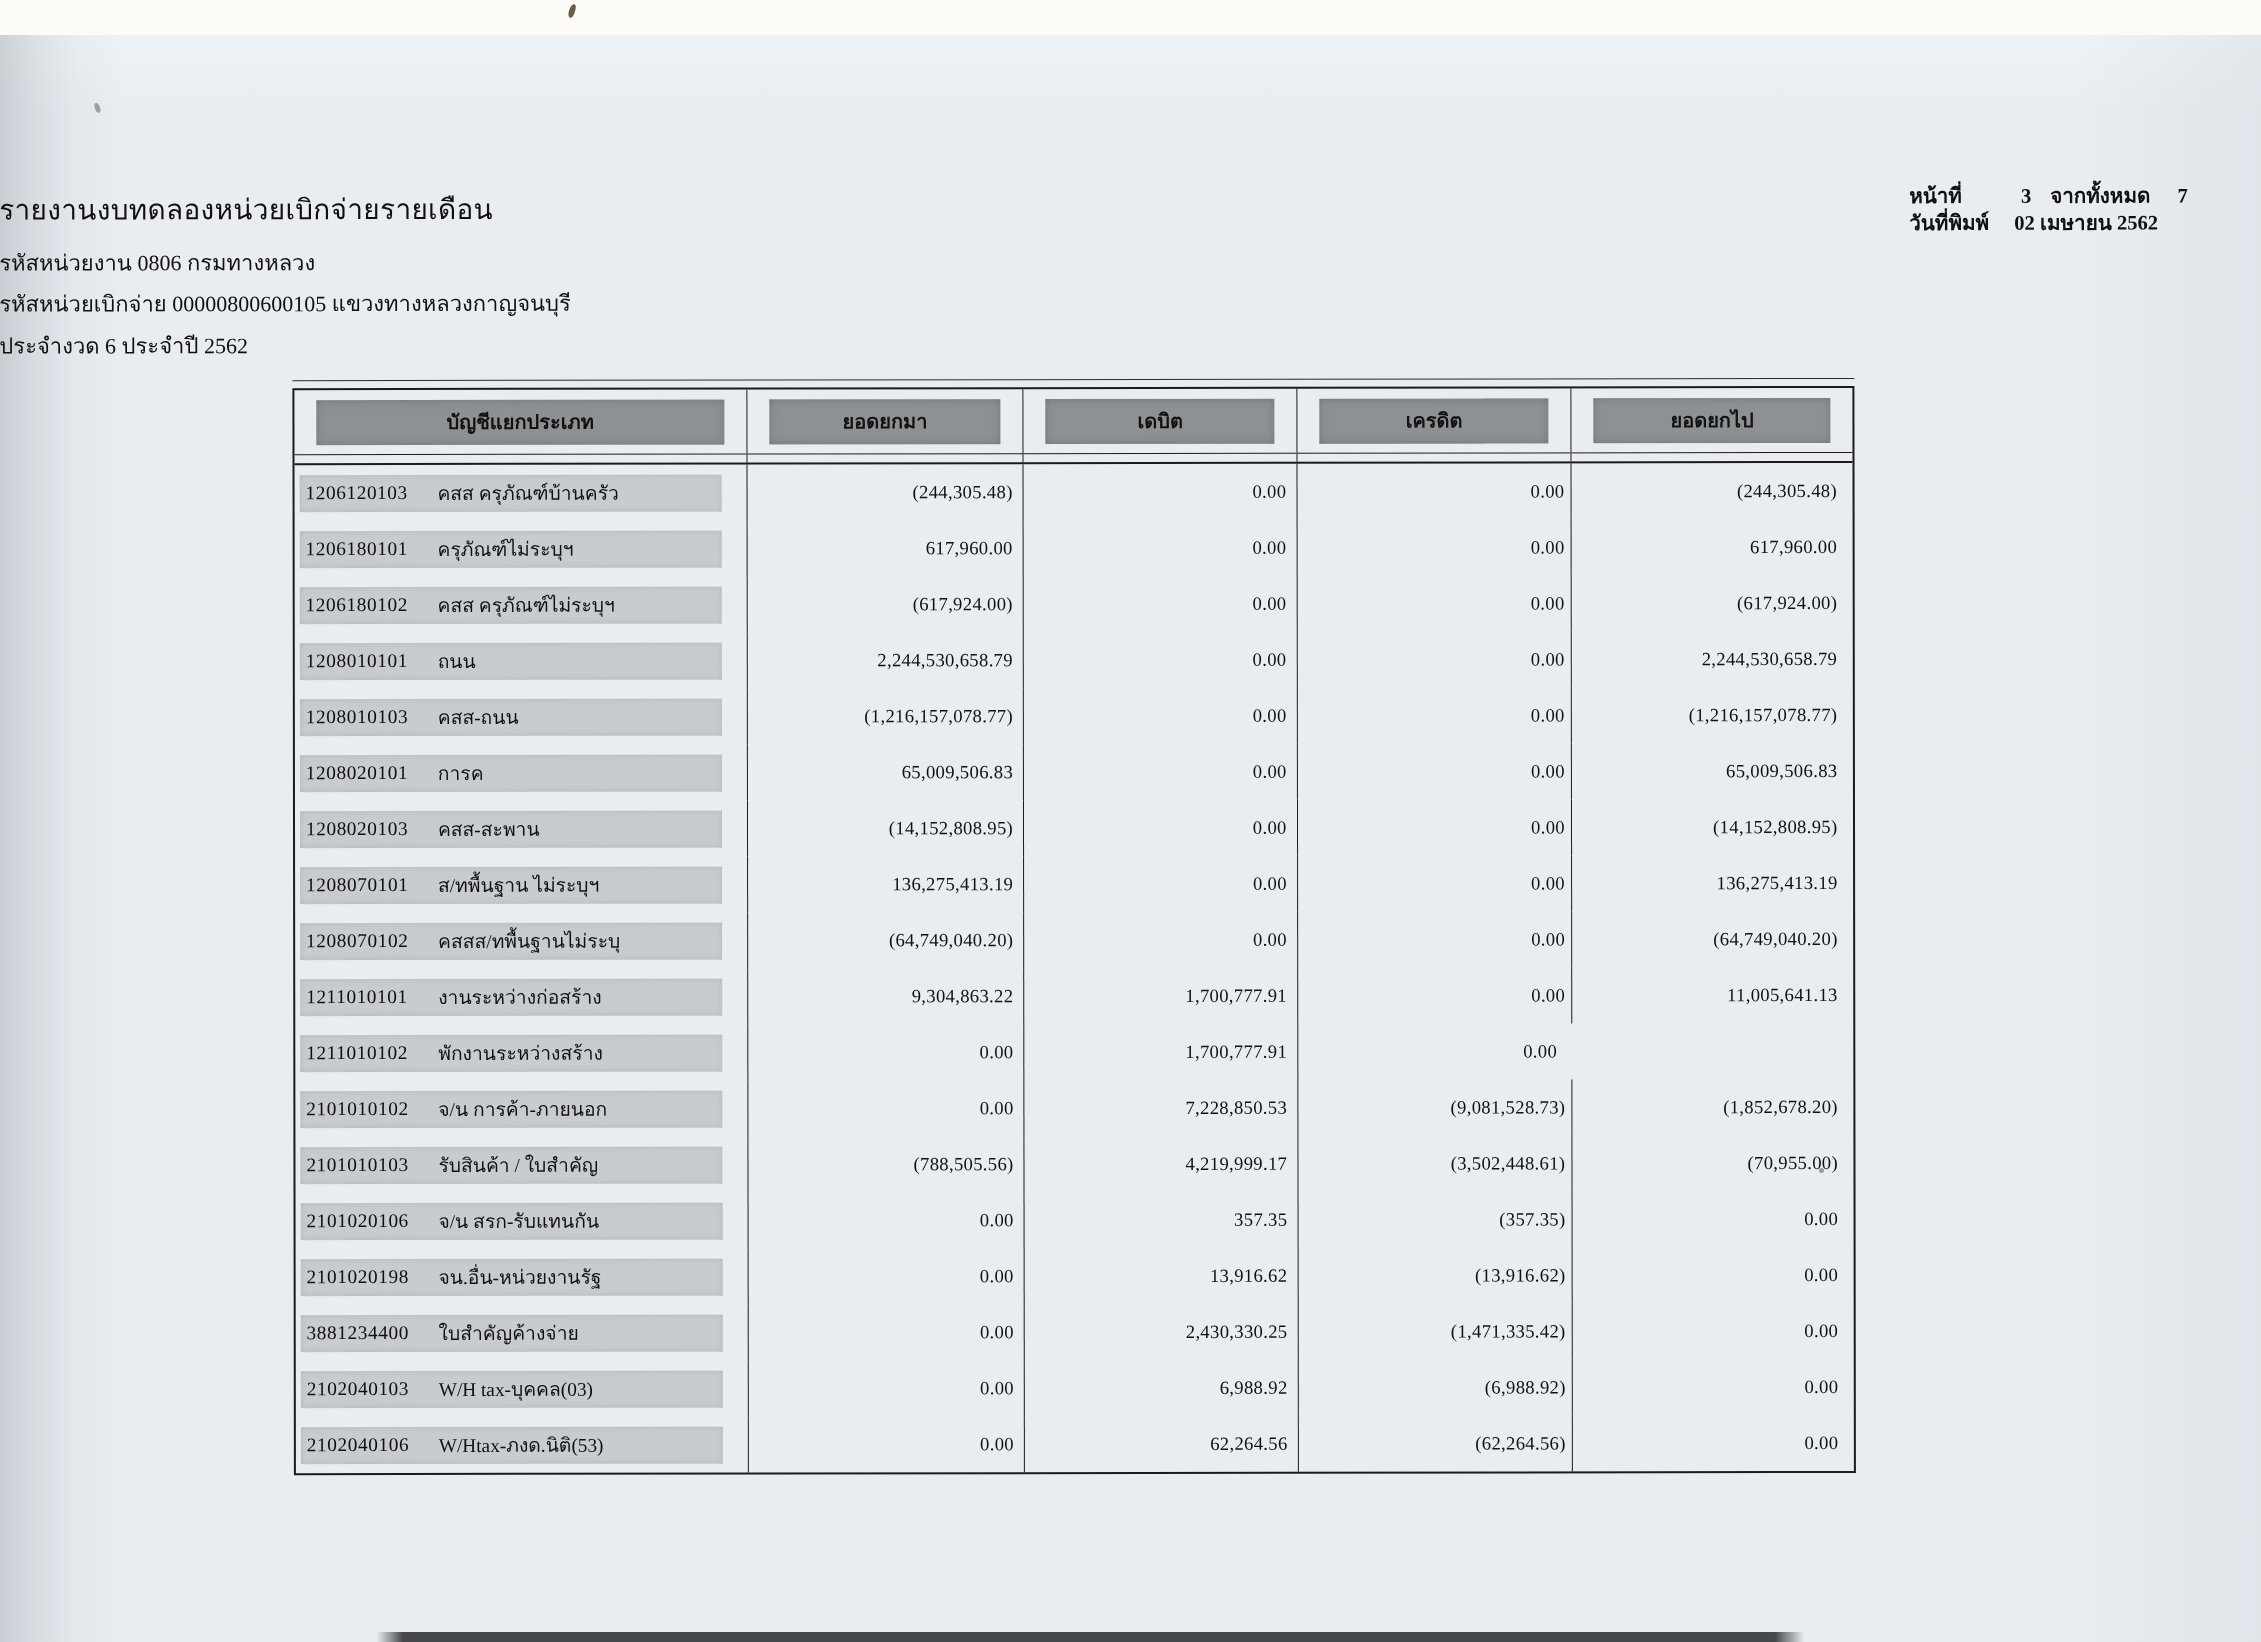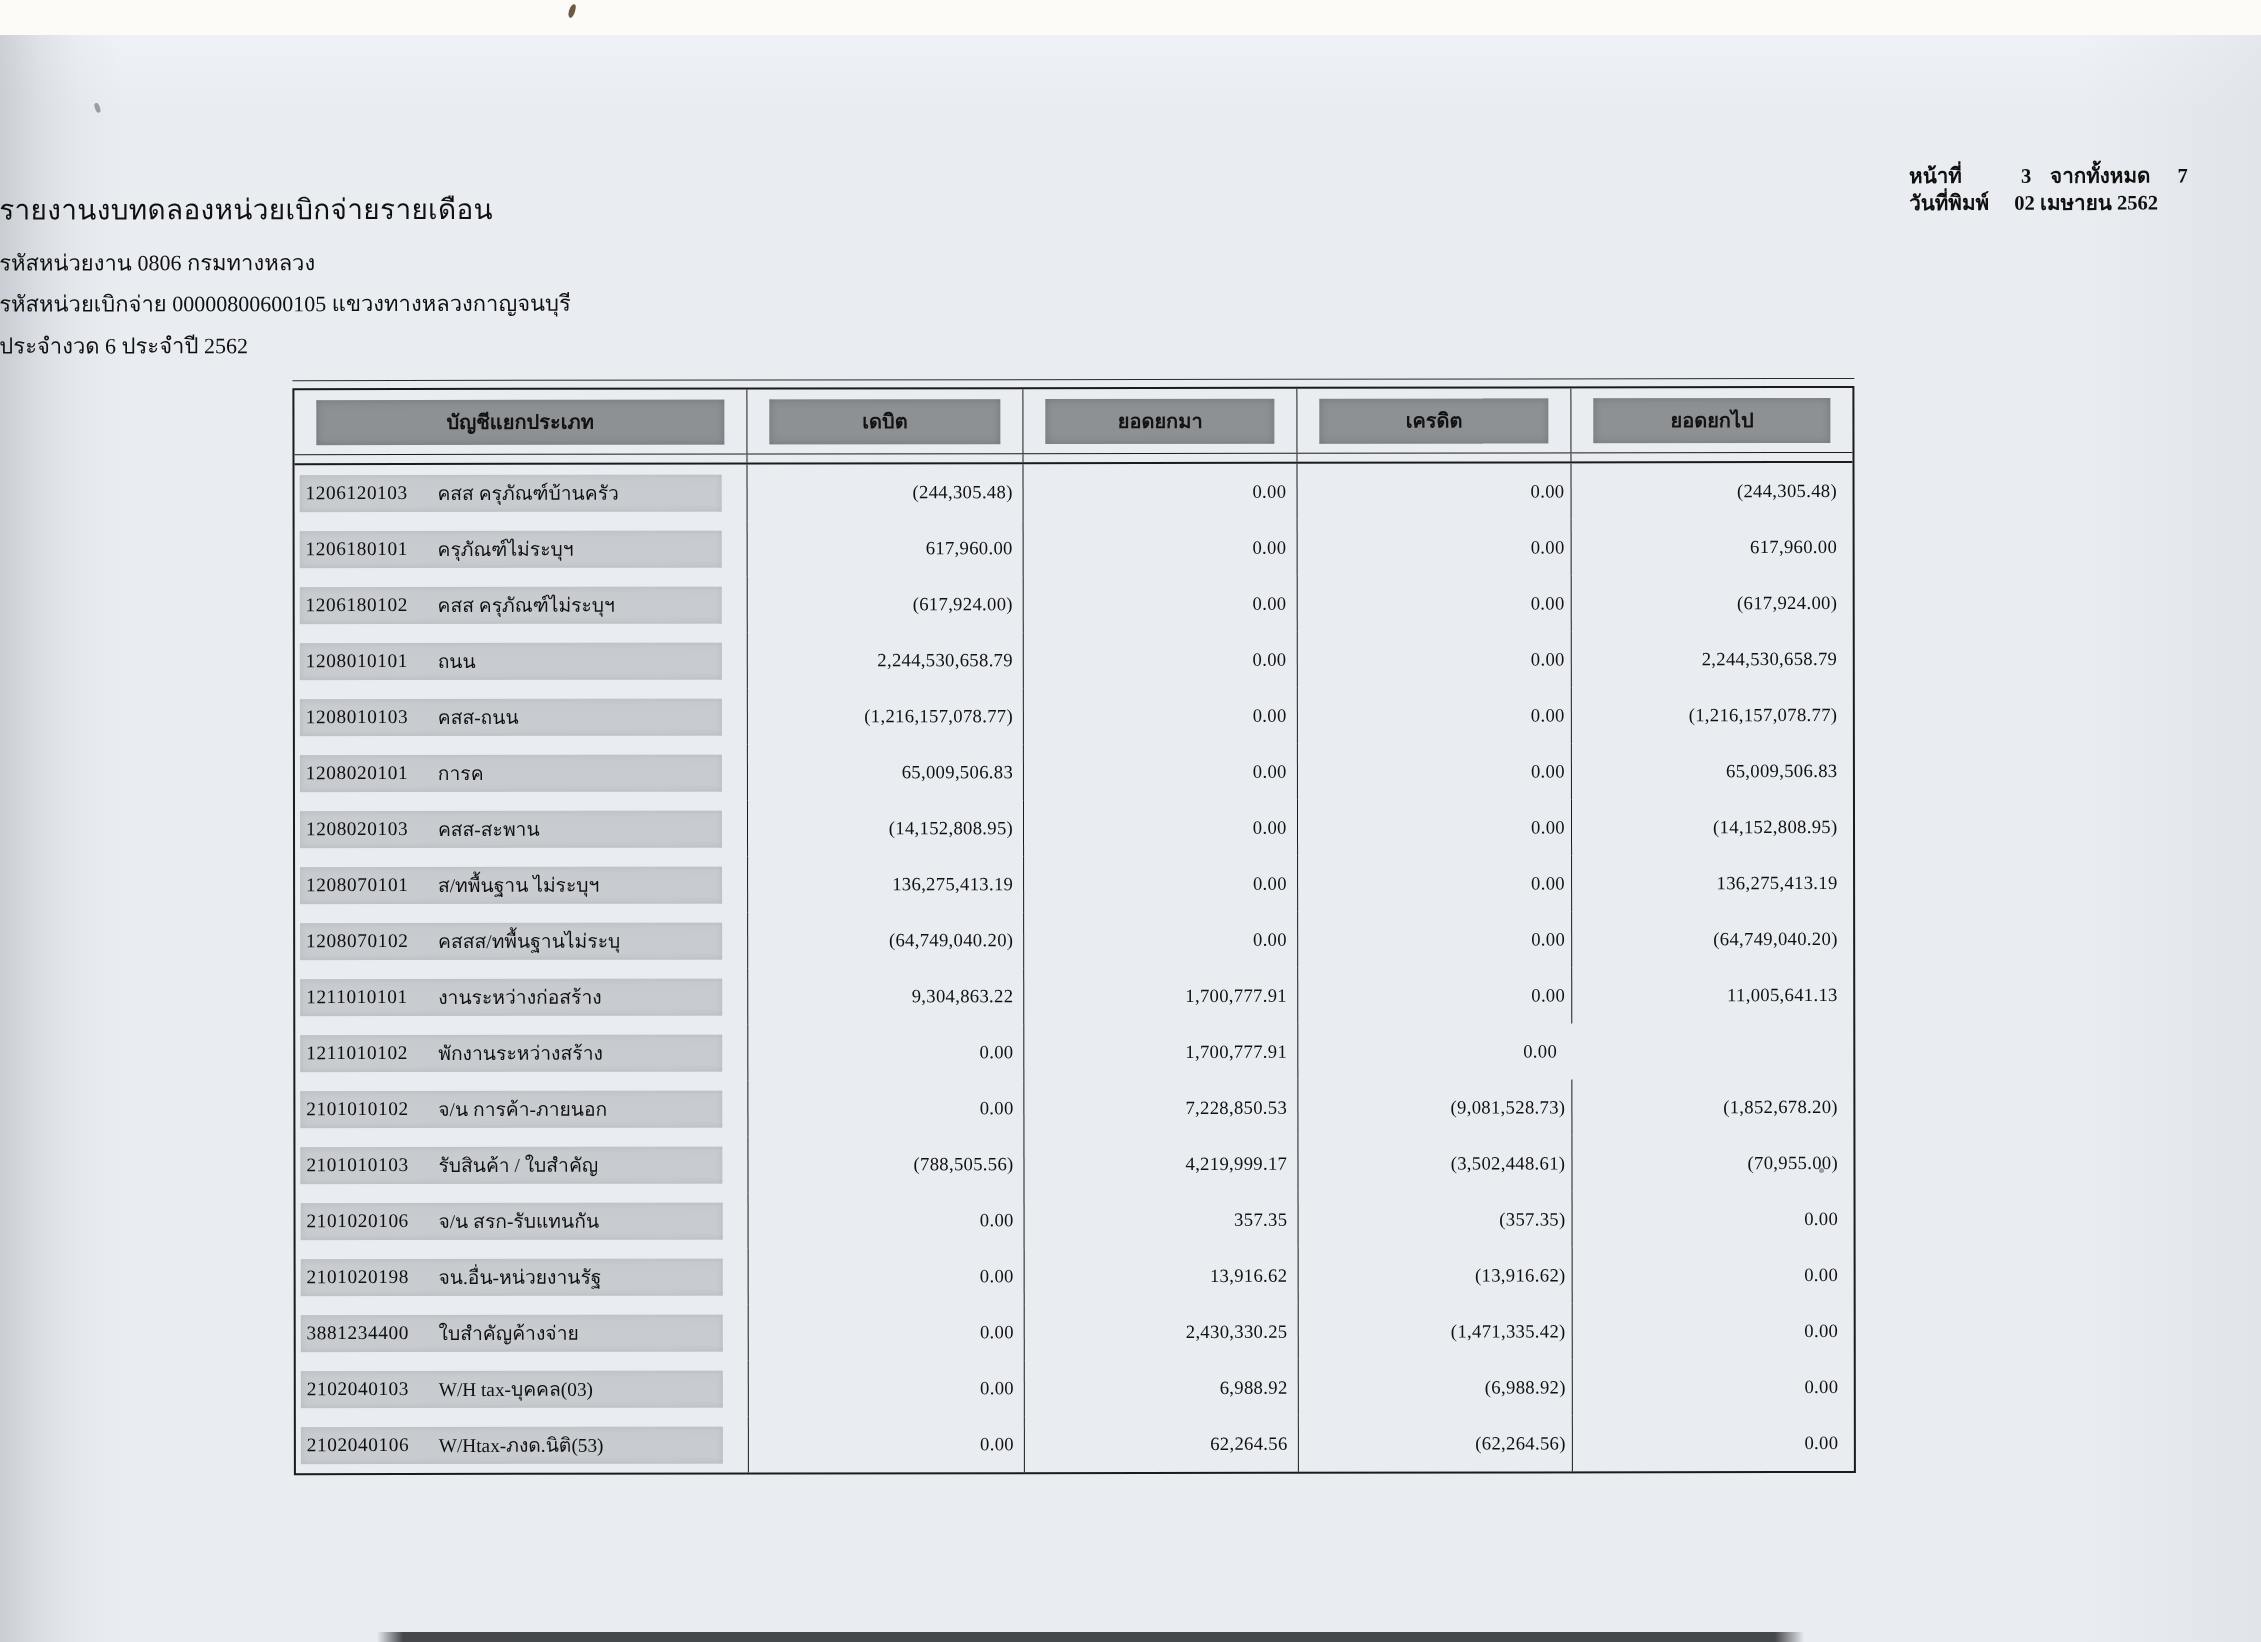--- a/index.html
+++ b/index.html
@@ -30,21 +30,21 @@
     filter:blur(0.6px);
   }
 
   .content{position:absolute;inset:0;transform:rotate(-0.08deg);}
   .rpt-title{position:absolute;left:0;top:186px;width:2261px;font-size:28px;letter-spacing:0.3px;}
   .rpt-line1{position:absolute;left:0;top:244px;width:2261px;font-size:22px;}
   .rpt-line2{position:absolute;left:0;top:285px;width:2261px;font-size:22px;}
   .rpt-line3{position:absolute;left:0;top:327px;width:2261px;font-size:22px;}
 
   
-  .pageinfo{position:absolute;left:1910px;top:164px;width:309px;font-size:20.6px;font-weight:bold;line-height:27px;}
+  .pageinfo{position:absolute;left:1910px;top:184px;width:309px;font-size:20.6px;font-weight:bold;line-height:27px;}
   .pageinfo .row{display:flex;}
   .pi-lbl{width:93px;}
   .pi-num{width:48px;text-align:center;}
   .pi-of{width:113px;}
   .pi-tot{width:39px;text-align:center;}
   .pi-date{margin-left:12px;text-align:center;}
 
   
   .tbl-topline{position:absolute;left:293px;top:379px;width:1562px;border-top:1.9px solid #2a2a2a;}
   .tbl{
@@ -112,24 +112,24 @@
   </div>
 
   <div class="tbl-topline"></div>
 
   <div class="tbl">
     <div class="thead grid5">
       <div class="hc">
         <div class="hpatch">บัญชีแยกประเภท</div>
       </div>
       <div class="hc">
+        <div class="hpatch">ยอดยกมา</div>
+      </div>
+      <div class="hc">
         <div class="hpatch">เดบิต</div>
-      </div>
-      <div class="hc">
-        <div class="hpatch">ยอดยกมา</div>
       </div>
       <div class="hc">
         <div class="hpatch">เครดิต</div>
       </div>
       <div class="hc">
         <div class="hpatch">ยอดยกไป</div>
       </div>
     </div>
     <div class="hsep grid5">
       <div class="hc"></div>

